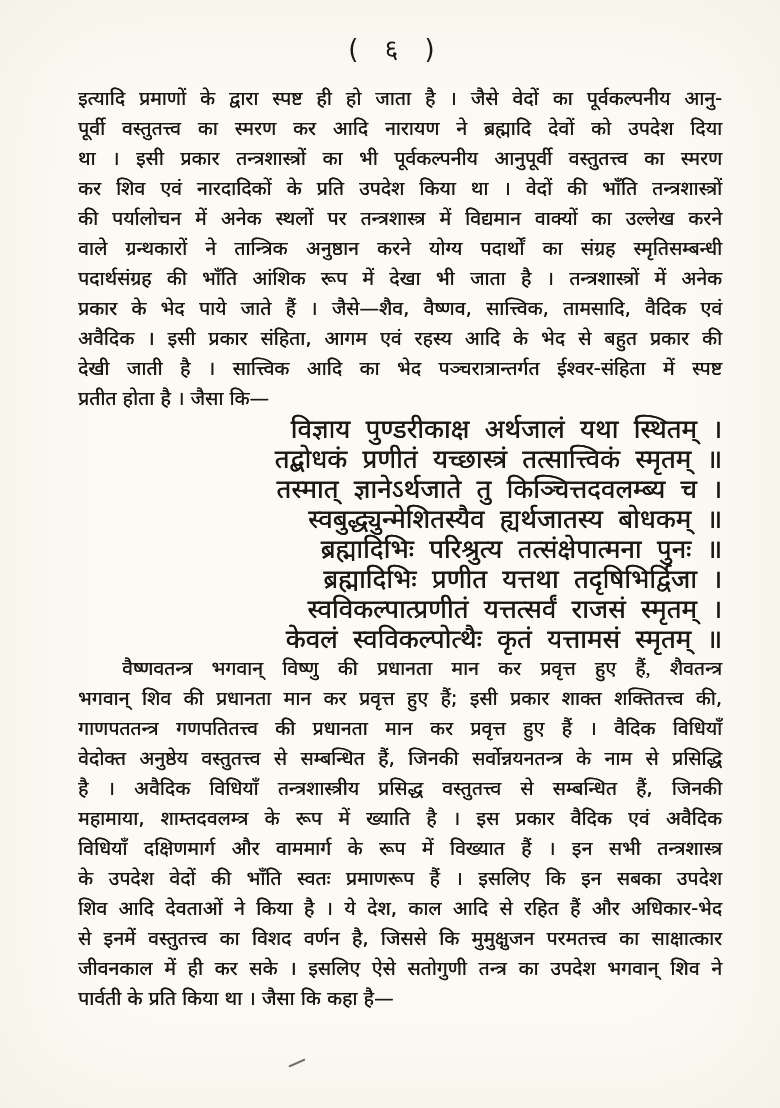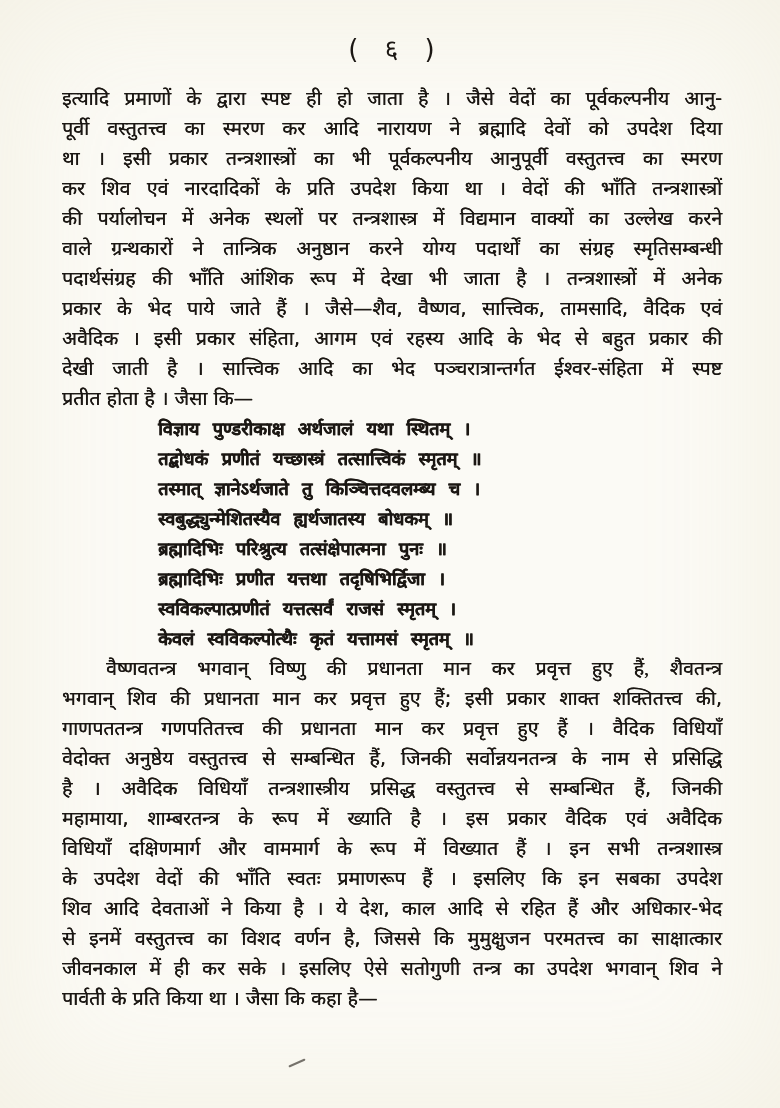--- a/index.html
+++ b/index.html
@@ -26,38 +26,40 @@
     font-size: 26px;
     line-height: 42px;
     height: 42px;
     margin-bottom: 14px;
     word-spacing: 16px;
     letter-spacing: 1px;
   }
   .para {
     font-size: 19.5px;
     line-height: 30px;
+    margin-left: 16px;
   }
   .line {
     text-align: justify;
     text-align-last: justify;
     text-shadow: 0.3px 0 0 currentColor;
   }
   .line.lastline {
     text-align-last: left;
   }
   .line.indent {
     text-indent: 44px;
     font-family: Liberation Serif, serif;
   }
   .verse {
     padding-left: 96px;
-    font-size: 18px;
+    font-size: 26px;
     line-height: 30px;
-    font-weight: bold;
+    font-weight: normal;
+    text-align: right;
   }
   .vline {
     word-spacing: 7px;
     text-shadow: 0.4px 0 0 currentColor;
     white-space: nowrap;
   }
   .stray {
     position: absolute;
     left: 288px;
     top: 1062px;
@@ -100,21 +102,21 @@
     <div class="vline">स्वविकल्पात्प्रणीतं यत्तत्सर्वं राजसं स्मृतम् ।</div>
     <div class="vline">केवलं स्वविकल्पोत्थैः कृतं यत्तामसं स्मृतम् ॥</div>
   </div>
 
   <div class="para">
     <div class="line indent">वैष्णवतन्त्र भगवान् विष्णु की प्रधानता मान कर प्रवृत्त हुए हैं, शैवतन्त्र</div>
     <div class="line">भगवान् शिव की प्रधानता मान कर प्रवृत्त हुए हैं; इसी प्रकार शाक्त शक्तितत्त्व की,</div>
     <div class="line">गाणपततन्त्र गणपतितत्त्व की प्रधानता मान कर प्रवृत्त हुए हैं । वैदिक विधियाँ</div>
     <div class="line">वेदोक्त अनुष्ठेय वस्तुतत्त्व से सम्बन्धित हैं, जिनकी सर्वोन्नयनतन्त्र के नाम से प्रसिद्धि</div>
     <div class="line">है । अवैदिक विधियाँ तन्त्रशास्त्रीय प्रसिद्ध वस्तुतत्त्व से सम्बन्धित हैं, जिनकी</div>
-    <div class="line">महामाया, शाम्बरतन्त्र के रूप में ख्याति है । इस प्रकार वैदिक एवं अवैदिक</div>
+    <div class="line">महामाया, शाम्तदवलम्त्र के रूप में ख्याति है । इस प्रकार वैदिक एवं अवैदिक</div>
     <div class="line">विधियाँ दक्षिणमार्ग और वाममार्ग के रूप में विख्यात हैं । इन सभी तन्त्रशास्त्र</div>
     <div class="line">के उपदेश वेदों की भाँति स्वतः प्रमाणरूप हैं । इसलिए कि इन सबका उपदेश</div>
     <div class="line">शिव आदि देवताओं ने किया है । ये देश, काल आदि से रहित हैं और अधिकार-भेद</div>
     <div class="line">से इनमें वस्तुतत्त्व का विशद वर्णन है, जिससे कि मुमुक्षुजन परमतत्त्व का साक्षात्कार</div>
     <div class="line">जीवनकाल में ही कर सके । इसलिए ऐसे सतोगुणी तन्त्र का उपदेश भगवान् शिव ने</div>
     <div class="line lastline">पार्वती के प्रति किया था । जैसा कि कहा है—</div>
   </div>
 
   <div class="stray"></div>
 

